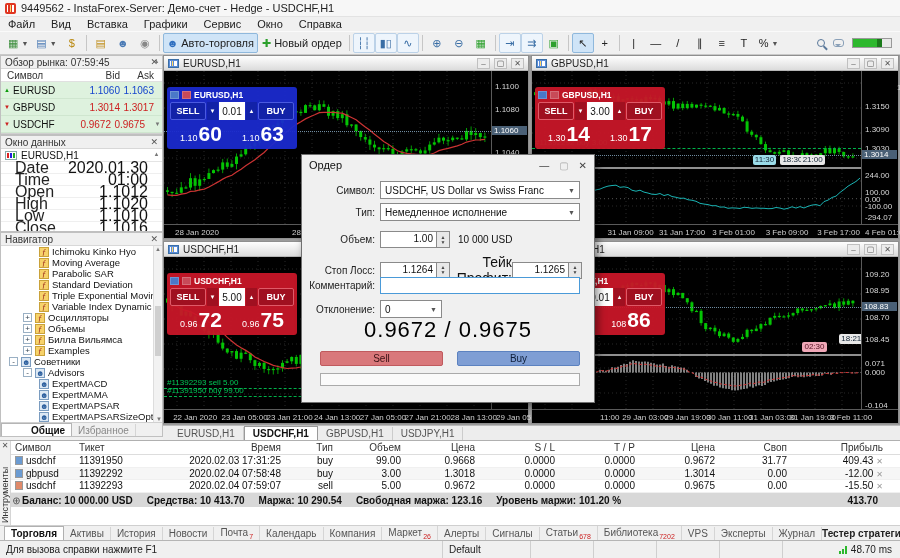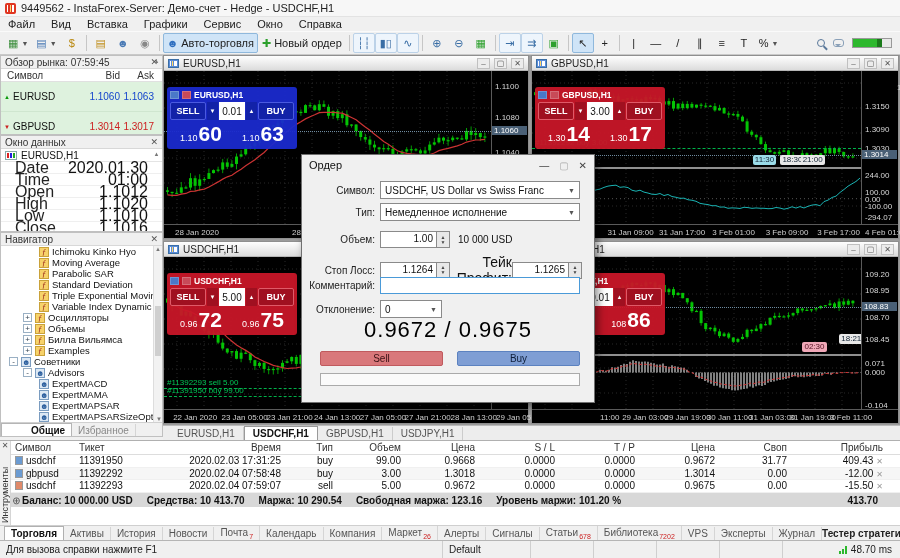--- a/index.html
+++ b/index.html
@@ -30,21 +30,21 @@
   .i-chat::after { content:""; position:absolute; left:1px; bottom:-4px; border:3px solid transparent; border-top-color:#8aa0b8; }
   .connbar { width:40px; height:10px; border:1px solid #999; background:#e8e8e8; display:flex; }
   .connbar i { display:block; height:100%; } 
 
   
   .sidepanel { position:absolute; left:0; width:163px; background:#fff; border:1px solid #c0c0c0; overflow:hidden; }
   .sp-header { height:13px; background:#f0f0f0; border-bottom:1px solid #d8d8d8; display:flex; align-items:center; justify-content:space-between; padding:0 4px; font-size:10px; color:#333; }
   .sp-close { color:#555; font-size:9px; line-height:9px; }
   .mw-cols { display:flex; height:13px; border-bottom:1px solid #e0e0e0; font-size:10px; color:#333; align-items:center; background:#fff; }
   .mw-cols .c1{ flex:1; padding-left:6px; } .mw-cols .c2{ width:45px; text-align:right; } .mw-cols .c3{ width:42px; text-align:right; padding-right:8px; }
-  .mw-row { display:flex; height:30px; align-items:center; background:#def2de; border-bottom:1px solid #cfe6cf; font-size:10px; }
+  .mw-row { display:flex; height:17px; align-items:center; background:#def2de; border-bottom:1px solid #cfe6cf; font-size:10px; }
   .mw-row .arr { width:12px; text-align:center; font-size:6px; }
   .mw-row .sym { flex:1; color:#111; }
   .mw-row .bid { width:45px; text-align:right; } .mw-row .ask { width:42px; text-align:right; padding-right:8px; }
   .mini-scroll { position:absolute; right:1px; width:9px; font-size:6px; color:#777; text-align:center; line-height:9px; }
   .mini-tabs { display:flex; align-items:flex-end; height:15px; background:#f0f0f0; border-top:1px solid #d0d0d0; font-size:10px; overflow:hidden; }
   .mini-tab { padding:1px 6px 1px; color:#888; white-space:nowrap; border-right:1px solid #d5d5d5; }
   .mini-tab.active { background:#fff; color:#111; border:1px solid #b5b5b5; border-bottom:none; font-weight:bold;padding-left:29px; }
   .dw-symrow { height:13px; display:flex; align-items:center; gap:4px; padding:0 4px; border-bottom:1px solid #e4e4e4; font-size:10px; }
   .dw-chicon { width:12px; height:9px; background:#fff; border:1px solid #8aa; position:relative; flex:none; }
   .dw-chicon::after { content:""; position:absolute; left:1px; top:1px; width:8px; height:5px;
@@ -639,21 +639,21 @@
                 </span>
                 <span class="ocp-half">
                   <span class="small">1.10</span>
                   <span class="big">63</span>
                 </span>
               </div>
             </div>
           </div>
           <div class="axis" style="height: 153px;">
             <span class="plabel" style="top: 11.3px;">1.1100</span>
-            <span class="plabel" style="top: 34.25px; margin-top: 8px;">1.1080</span>
+            <span class="plabel" style="top: 34.25px;">1.1080</span>
             <span class="plabel" style="top: 77.09px;">1.1040</span>
             <span class="plabel" style="top: 99.275px;">1.1020</span>
             <span class="plabel" style="top: 121.46px;">1.1000</span>
             <span class="ptag" style="top: 54.67px;">1.1060</span>
           </div>
           <div class="taxis">
             <span class="tlabel" style="left: 10.98px;">28 Jan 2020</span>
             <span class="tlabel" style="left: 128.1px;">28 Jan 18:00</span>
             <span class="tlabel" style="left: 223.26px;">29 Jan 10:00</span>
             <span class="tlabel" style="left: 318.42px;">30 Jan 02:00</span>

